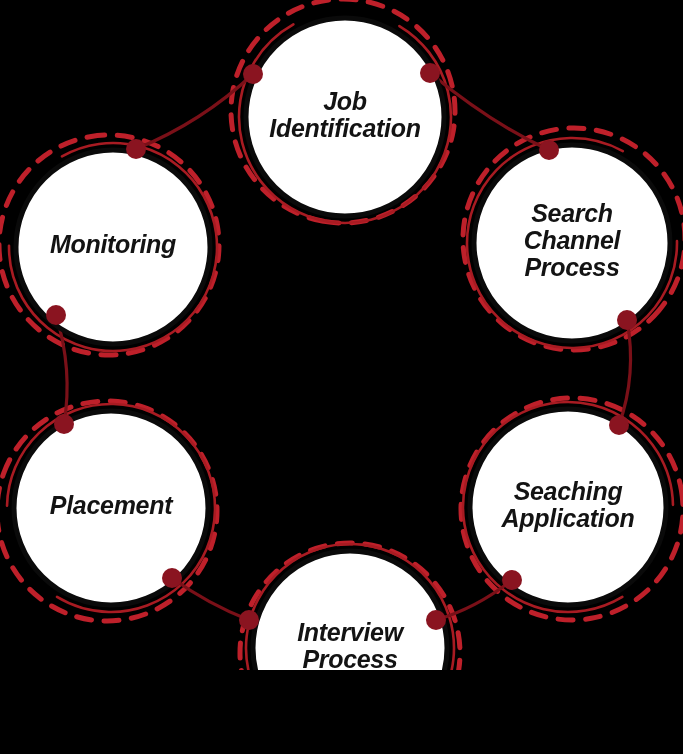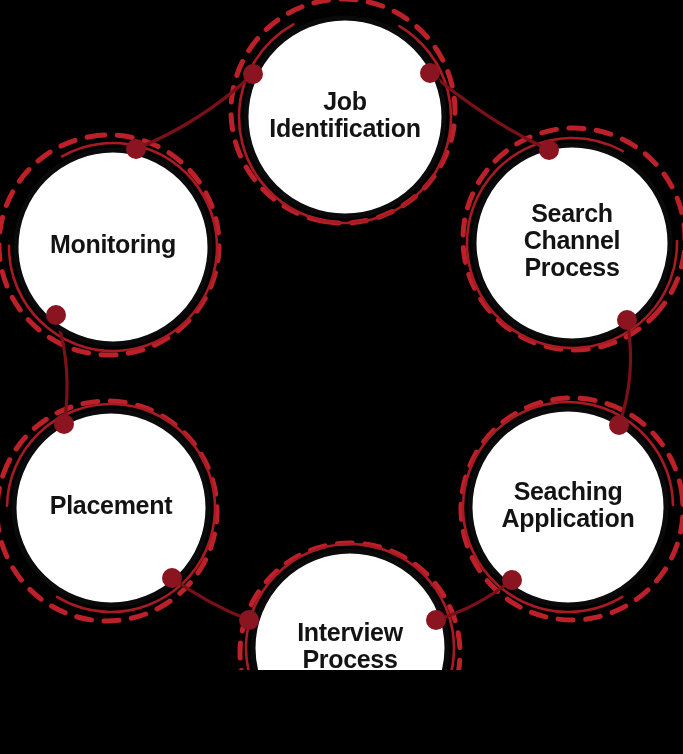--- a/index.html
+++ b/index.html
@@ -7,20 +7,21 @@
     padding: 0;
     background: #000000;
     font-family: "Liberation Sans", sans-serif;
   }
   .stage {
     position: relative;
     width: 683px;
     height: 670px;
     overflow: hidden;
     background: #f97316;
+    font-style: italic;
   }
   svg { display: block; }
   text {
     font-family: "Liberation Sans", sans-serif;
     font-weight: 700;
     letter-spacing: -0.3px;
   }
 </style>
 </head>
 <body>

